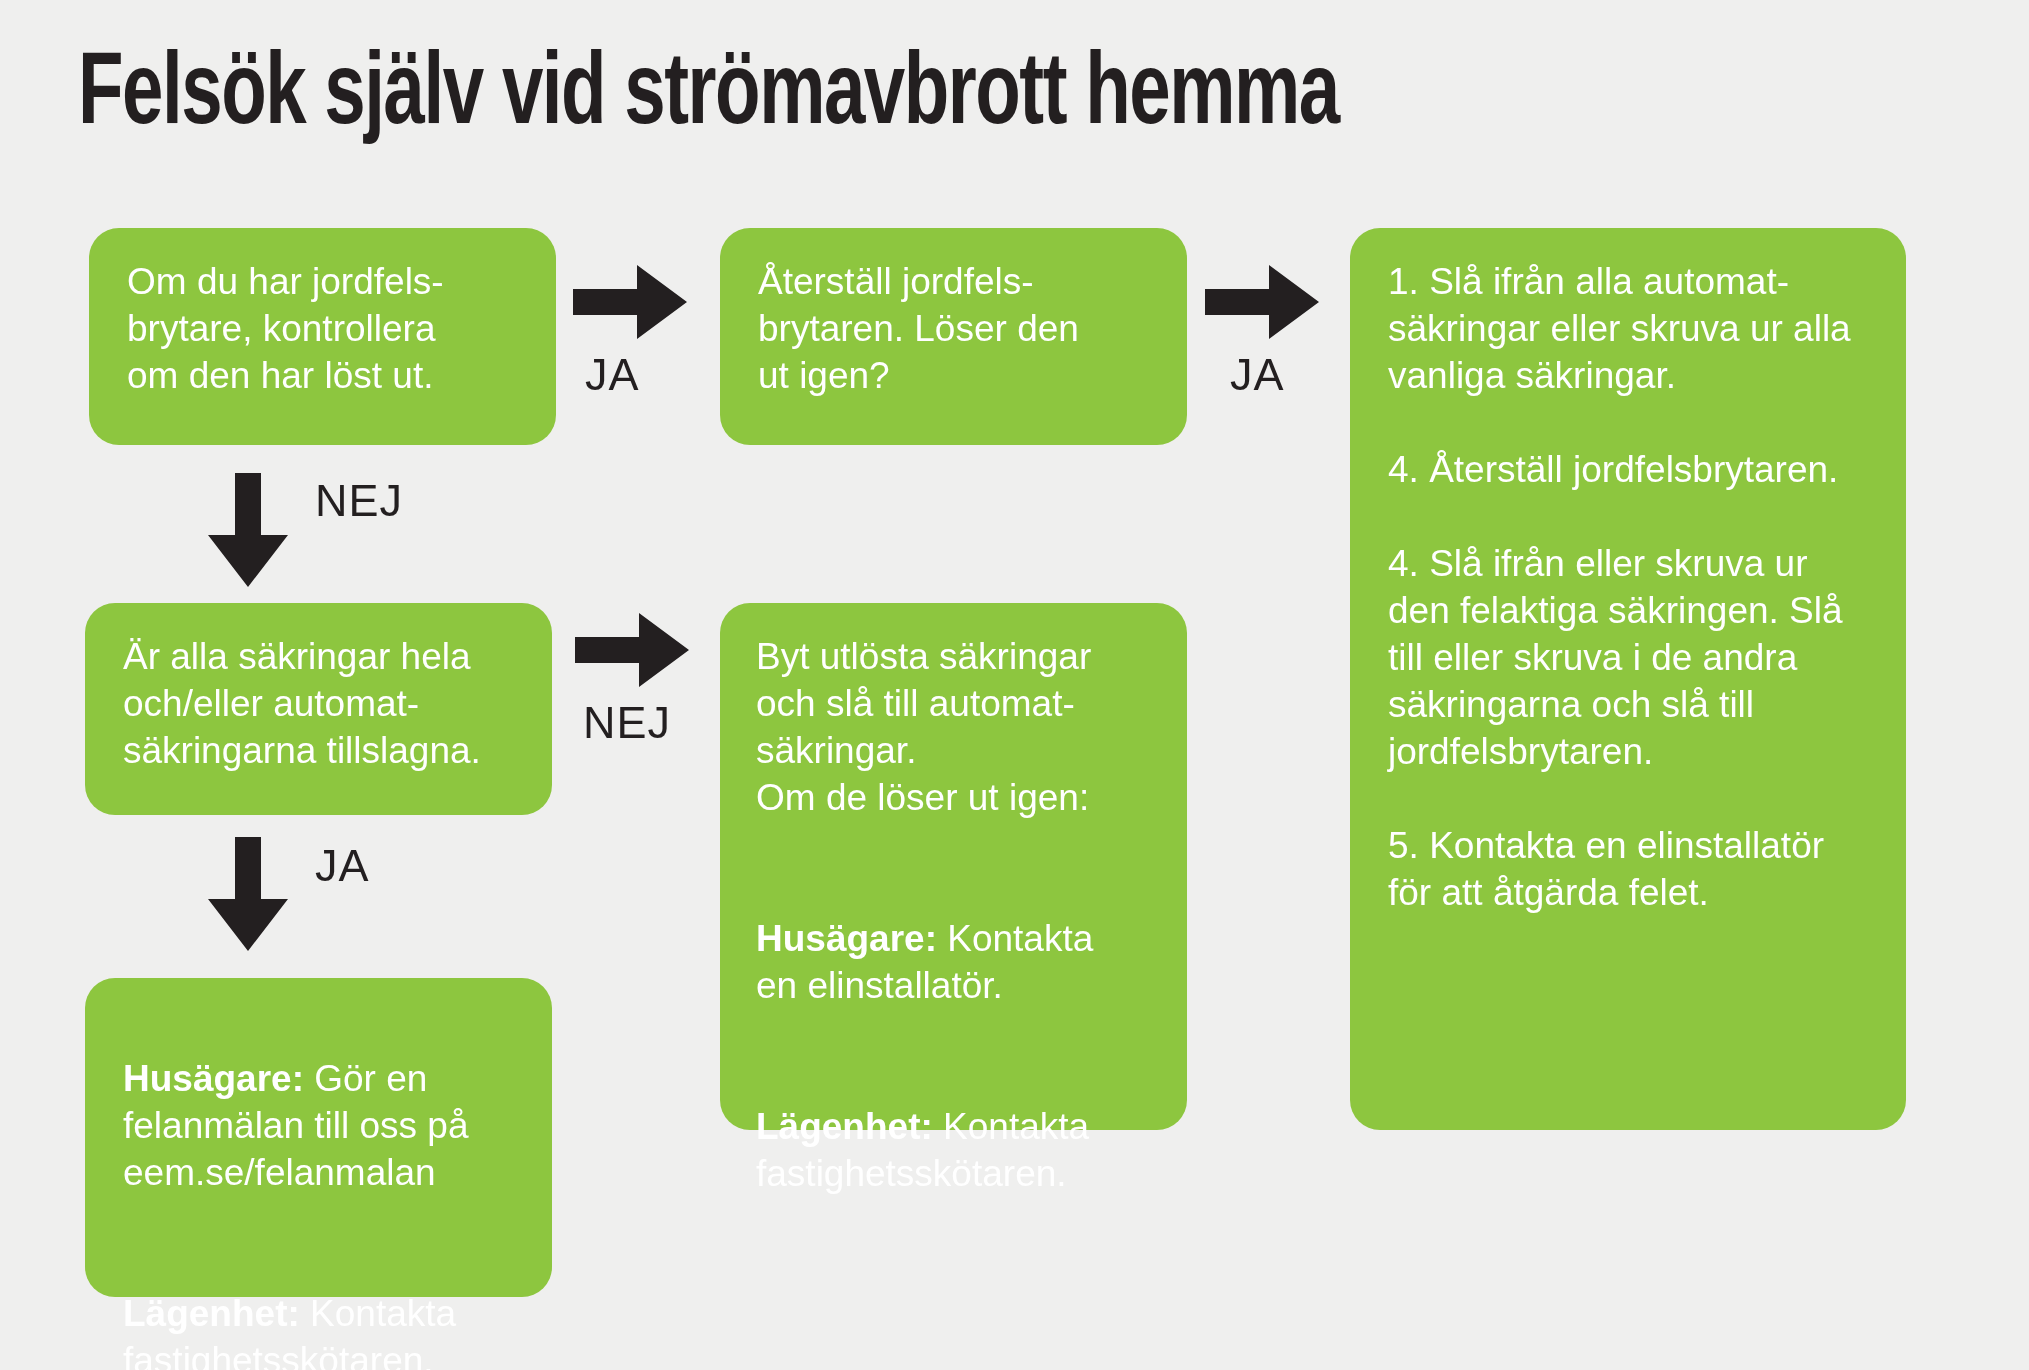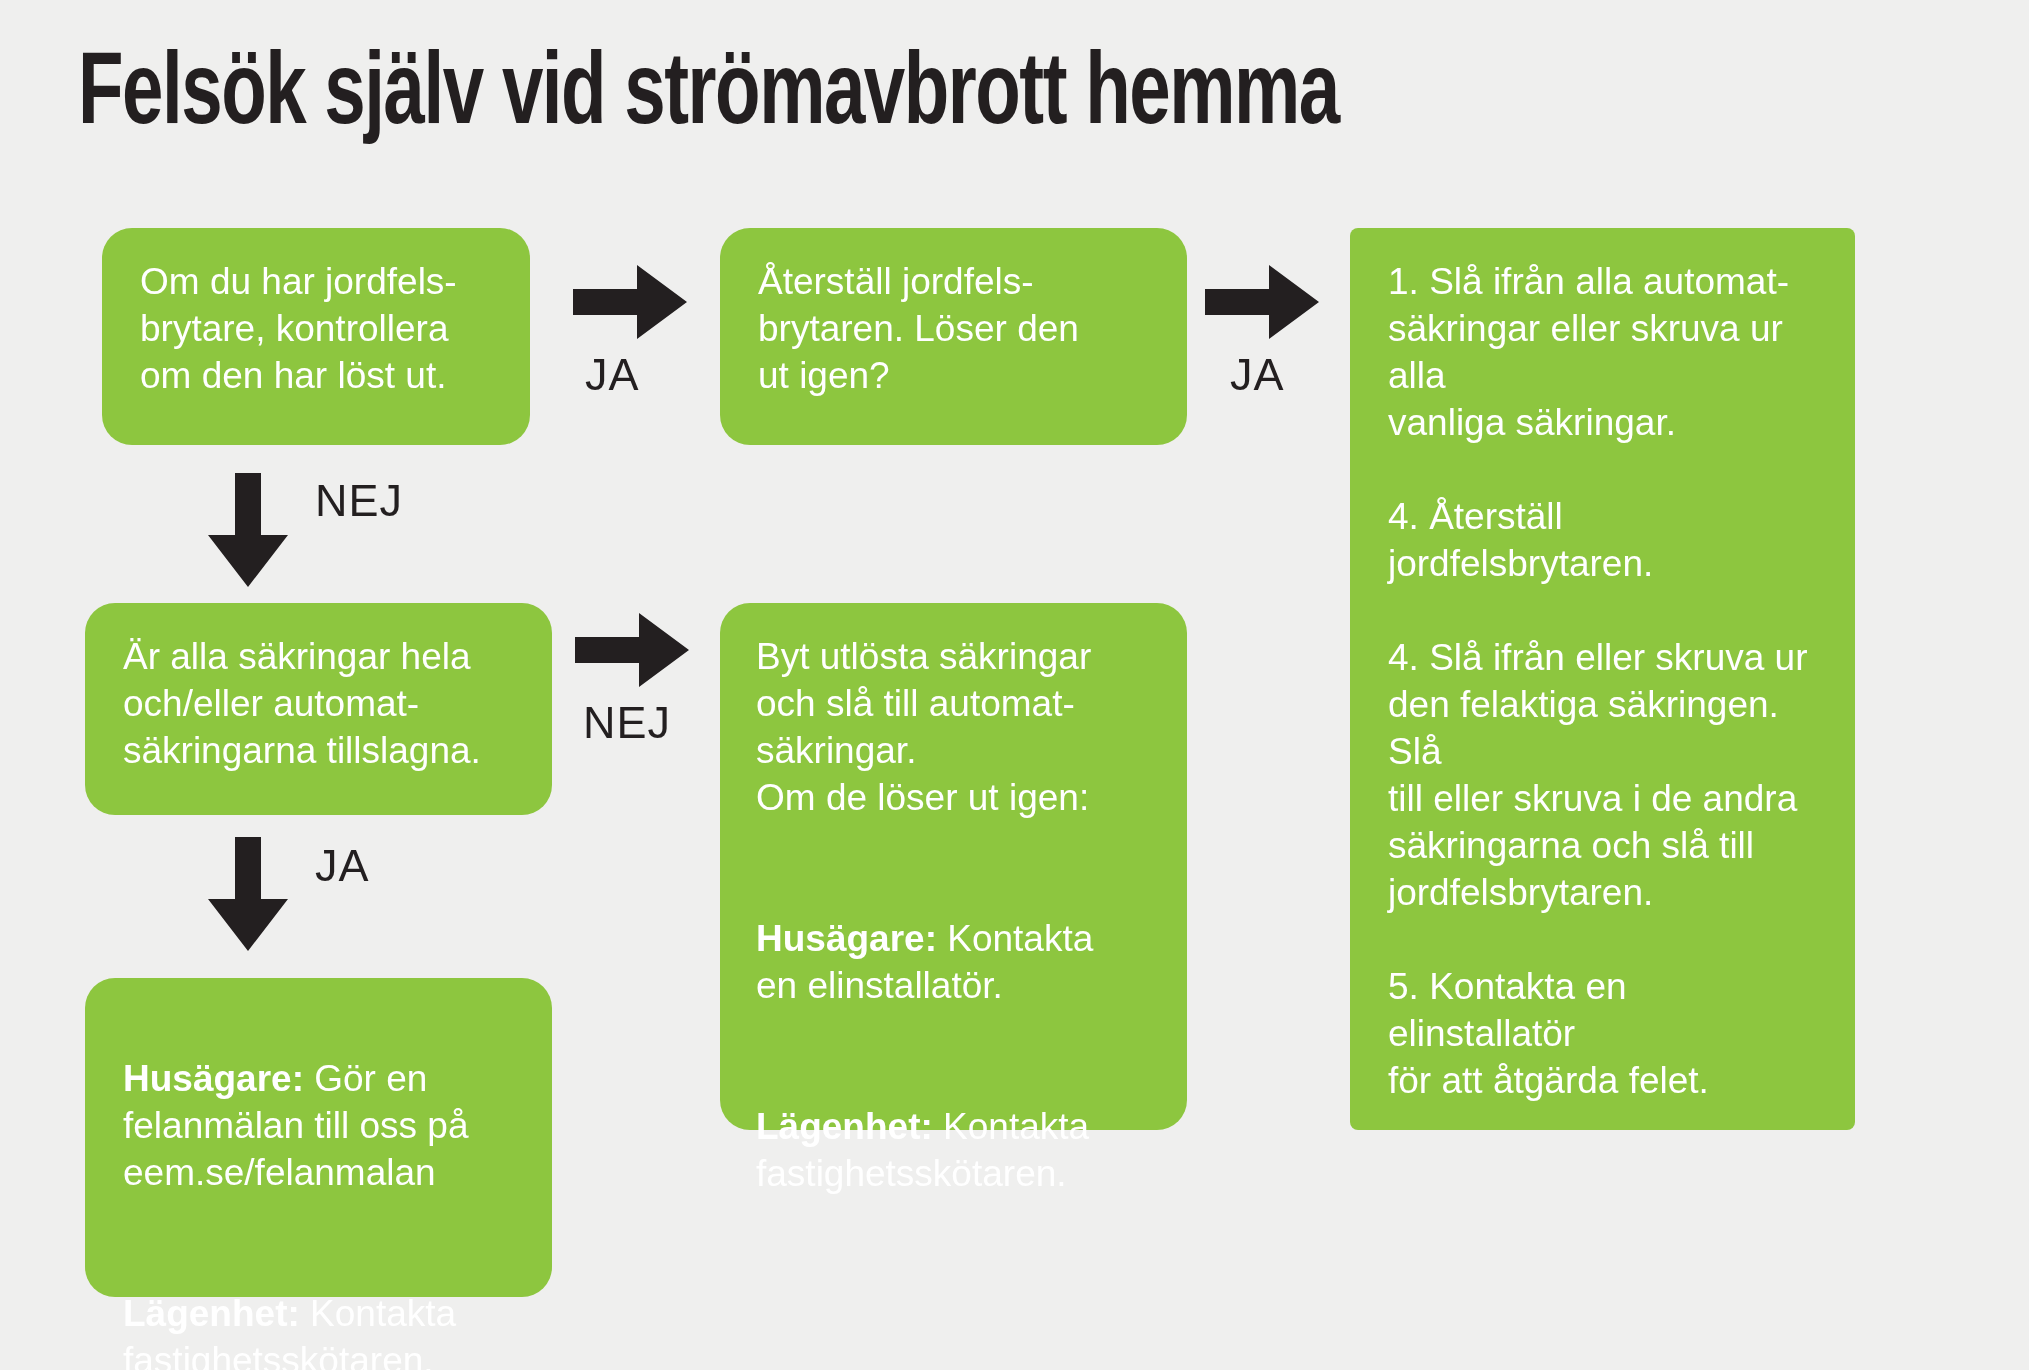--- a/index.html
+++ b/index.html
@@ -24,23 +24,23 @@
   }
   .box{
     position:absolute;box-sizing:border-box;
     background:var(--green);border-radius:30px;
     color:var(--text);padding:30px 38px;
     font-size:37px;line-height:47px;
   }
   .box p{margin:0;white-space:pre-line;}
   .box p + p{margin-top:47px;}
   .bold{font-weight:700;}
-  .b1{left:102px;top:228px;width:428px;height:217px;}
+  .b1{left:89px;top:228px;width:467px;height:217px;}
   .b2{left:720px;top:228px;width:467px;height:217px;}
-  .bR{left:1350px;top:228px;width:505px;height:902px;border-radius:8px;}
+  .bR{left:1350px;top:228px;width:556px;height:902px;}
   .b3{left:85px;top:603px;width:467px;height:212px;}
   .b4{left:720px;top:603px;width:467px;height:527px;padding-left:36px;}
   .b5{left:85px;top:978px;width:467px;height:319px;}
   .arrow{position:absolute;}
   .arrow svg{display:block;}
   .arrow-fill{fill:var(--ink);}
   .edge-label{
     position:absolute;font-size:45px;line-height:1;
     color:var(--ink);letter-spacing:1px;
   }

